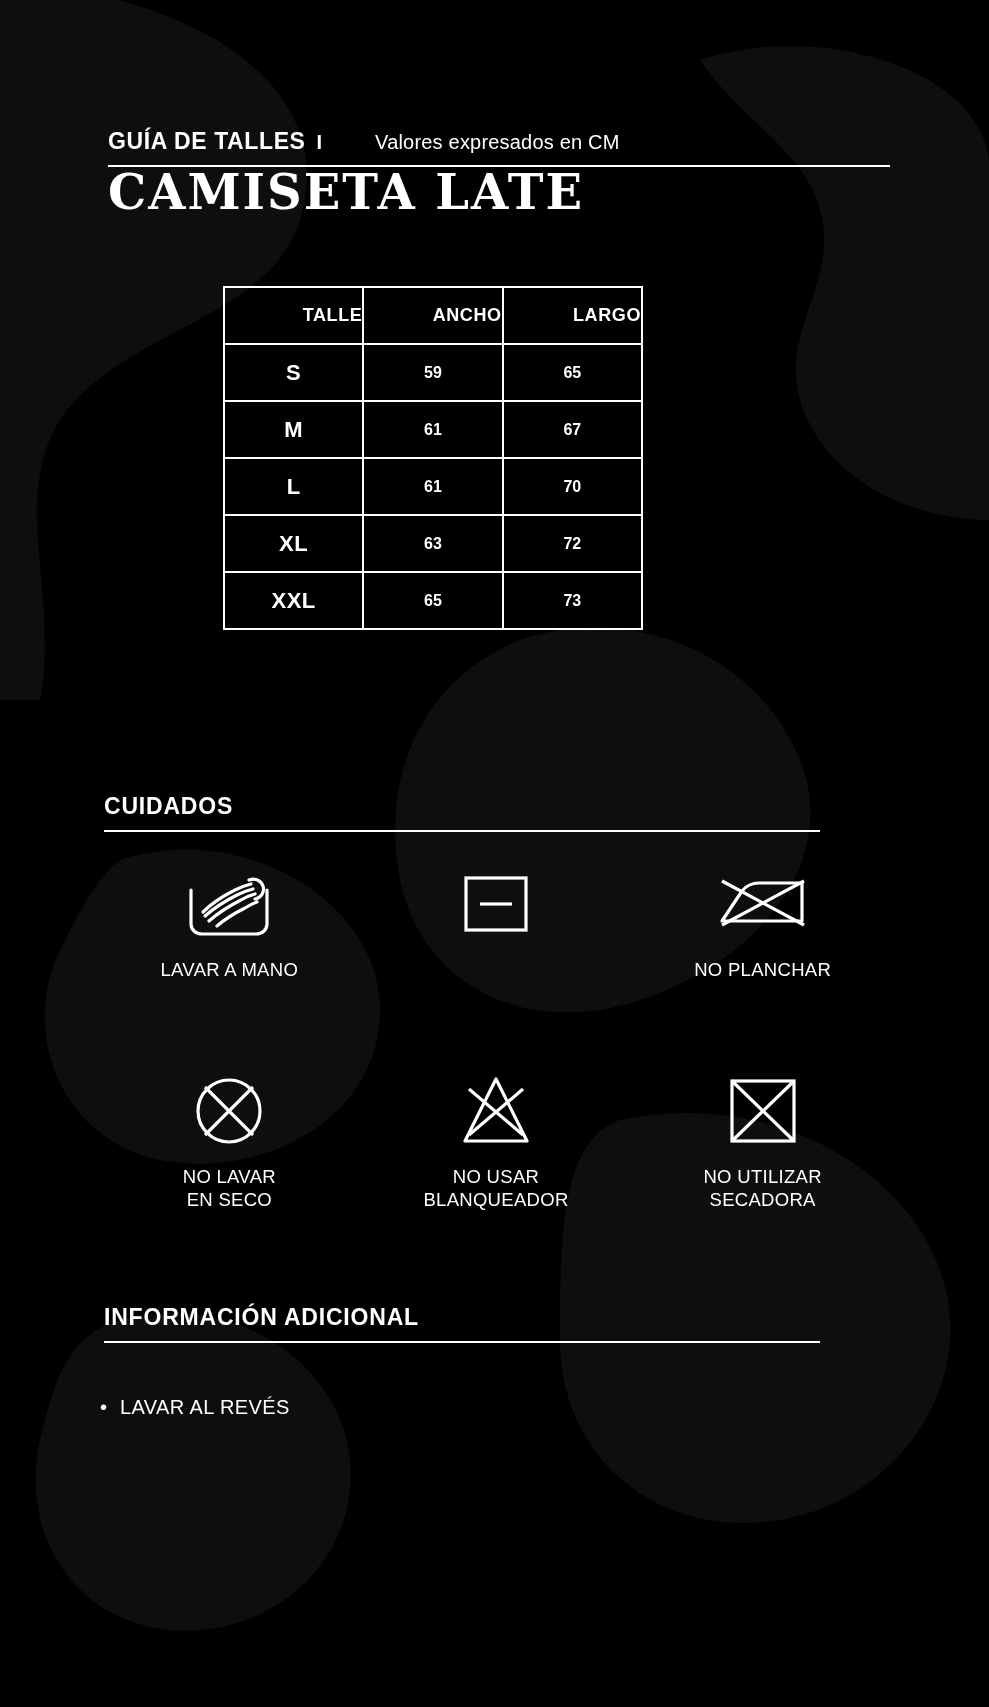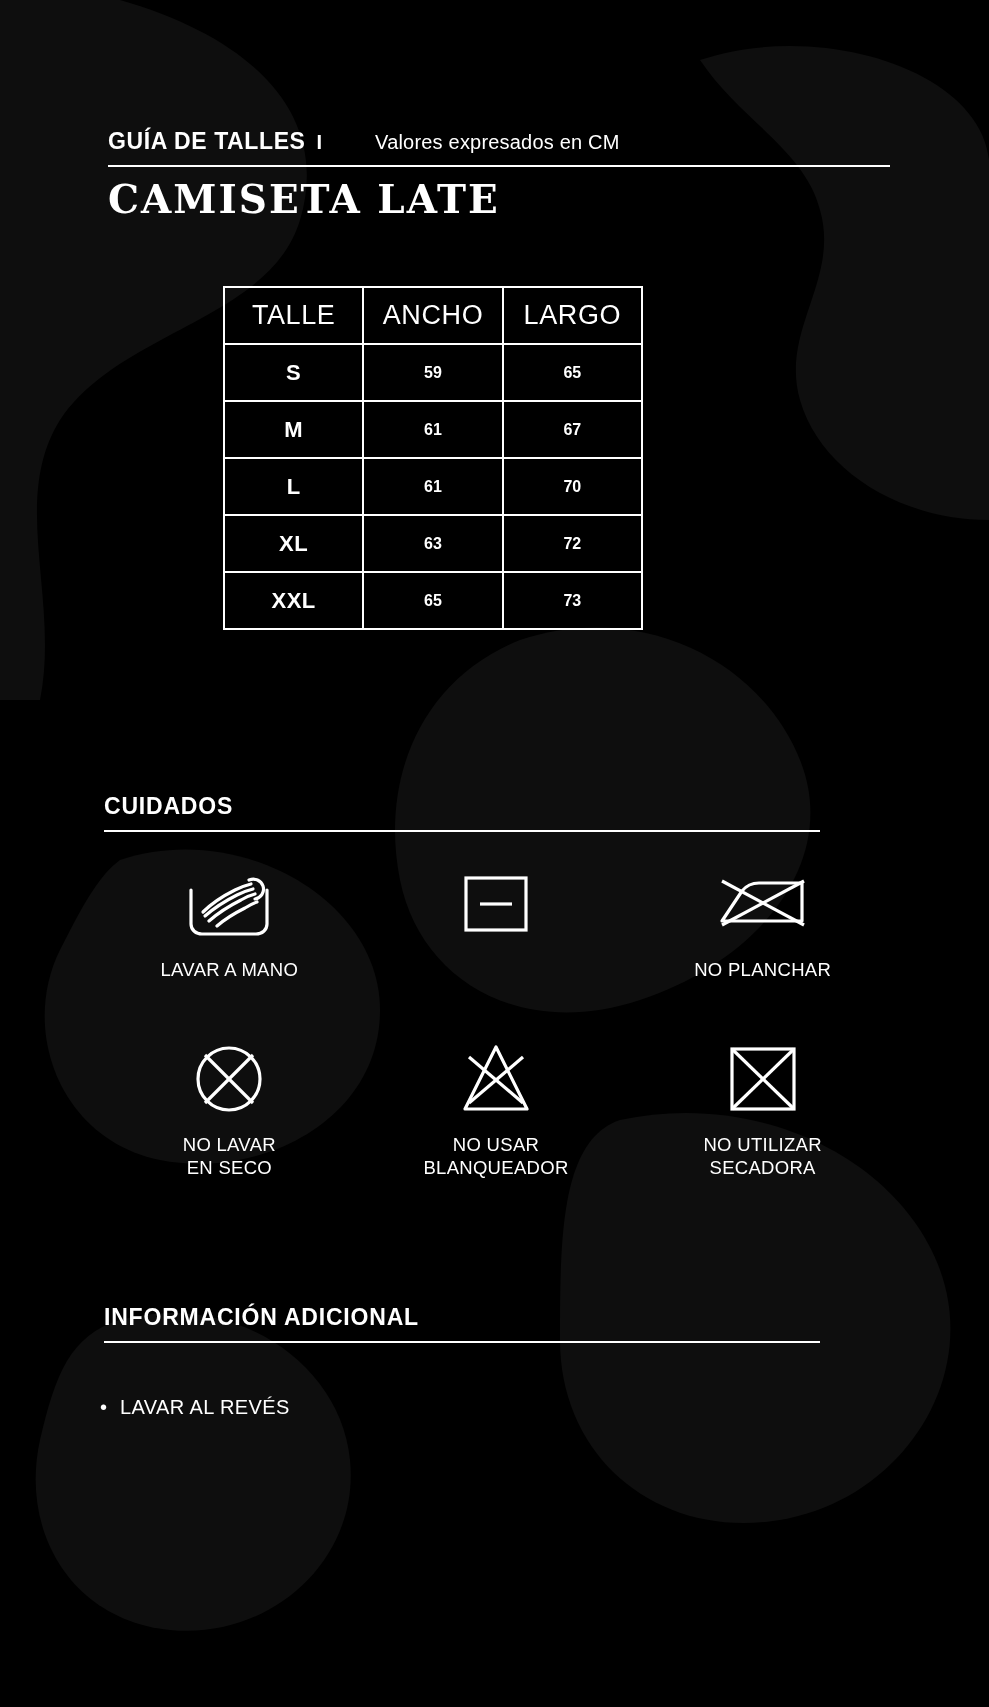--- a/index.html
+++ b/index.html
@@ -62,23 +62,22 @@
     font-weight: normal;
     letter-spacing: 0.2px;
     margin-left: 42px;
   }
   .header-rule {
     margin-top: 10px;
     border-bottom: 2px solid #ffffff;
     width: 782px;
   }
   .product-title {
-    margin-top: 12px;
     font-family: "DejaVu Serif", serif;
-    font-size: 39px;
+    font-size: 48px;
     font-weight: bold;
     letter-spacing: 2px;
     line-height: 1.05;
   }
 
   
   .size-table {
     position: absolute;
     left: 223px;
     top: 286px;
@@ -90,23 +89,24 @@
   .size-table td {
     border: 2px solid #ffffff;
     text-align: center;
     height: 55px;
     font-size: 16px;
     font-weight: bold;
     color: #ffffff;
     padding: 0;
   }
   .size-table th {
-    font-size: 27px;
-    font-weight: normal;
+    font-size: 18px;
+    font-weight: bold;
     letter-spacing: 0.6px;
+    text-align: right;
   }
   .size-table td.size-label {
     font-weight: bold;
     font-size: 22px;
     letter-spacing: 0.5px;
   }
 
   
   .note {
     position: absolute;
@@ -140,21 +140,21 @@
   #info-section { top: 1304px; }
 
   
   .care-grid {
     position: absolute;
     left: 96px;
     top: 866px;
     width: 800px;
     display: grid;
     grid-template-columns: repeat(3, 1fr);
-    row-gap: 60px;
+    row-gap: 92px;
   }
   .care-item {
     display: flex;
     flex-direction: column;
     align-items: center;
   }
   .care-icon {
     height: 76px;
     display: flex;
     align-items: center;

